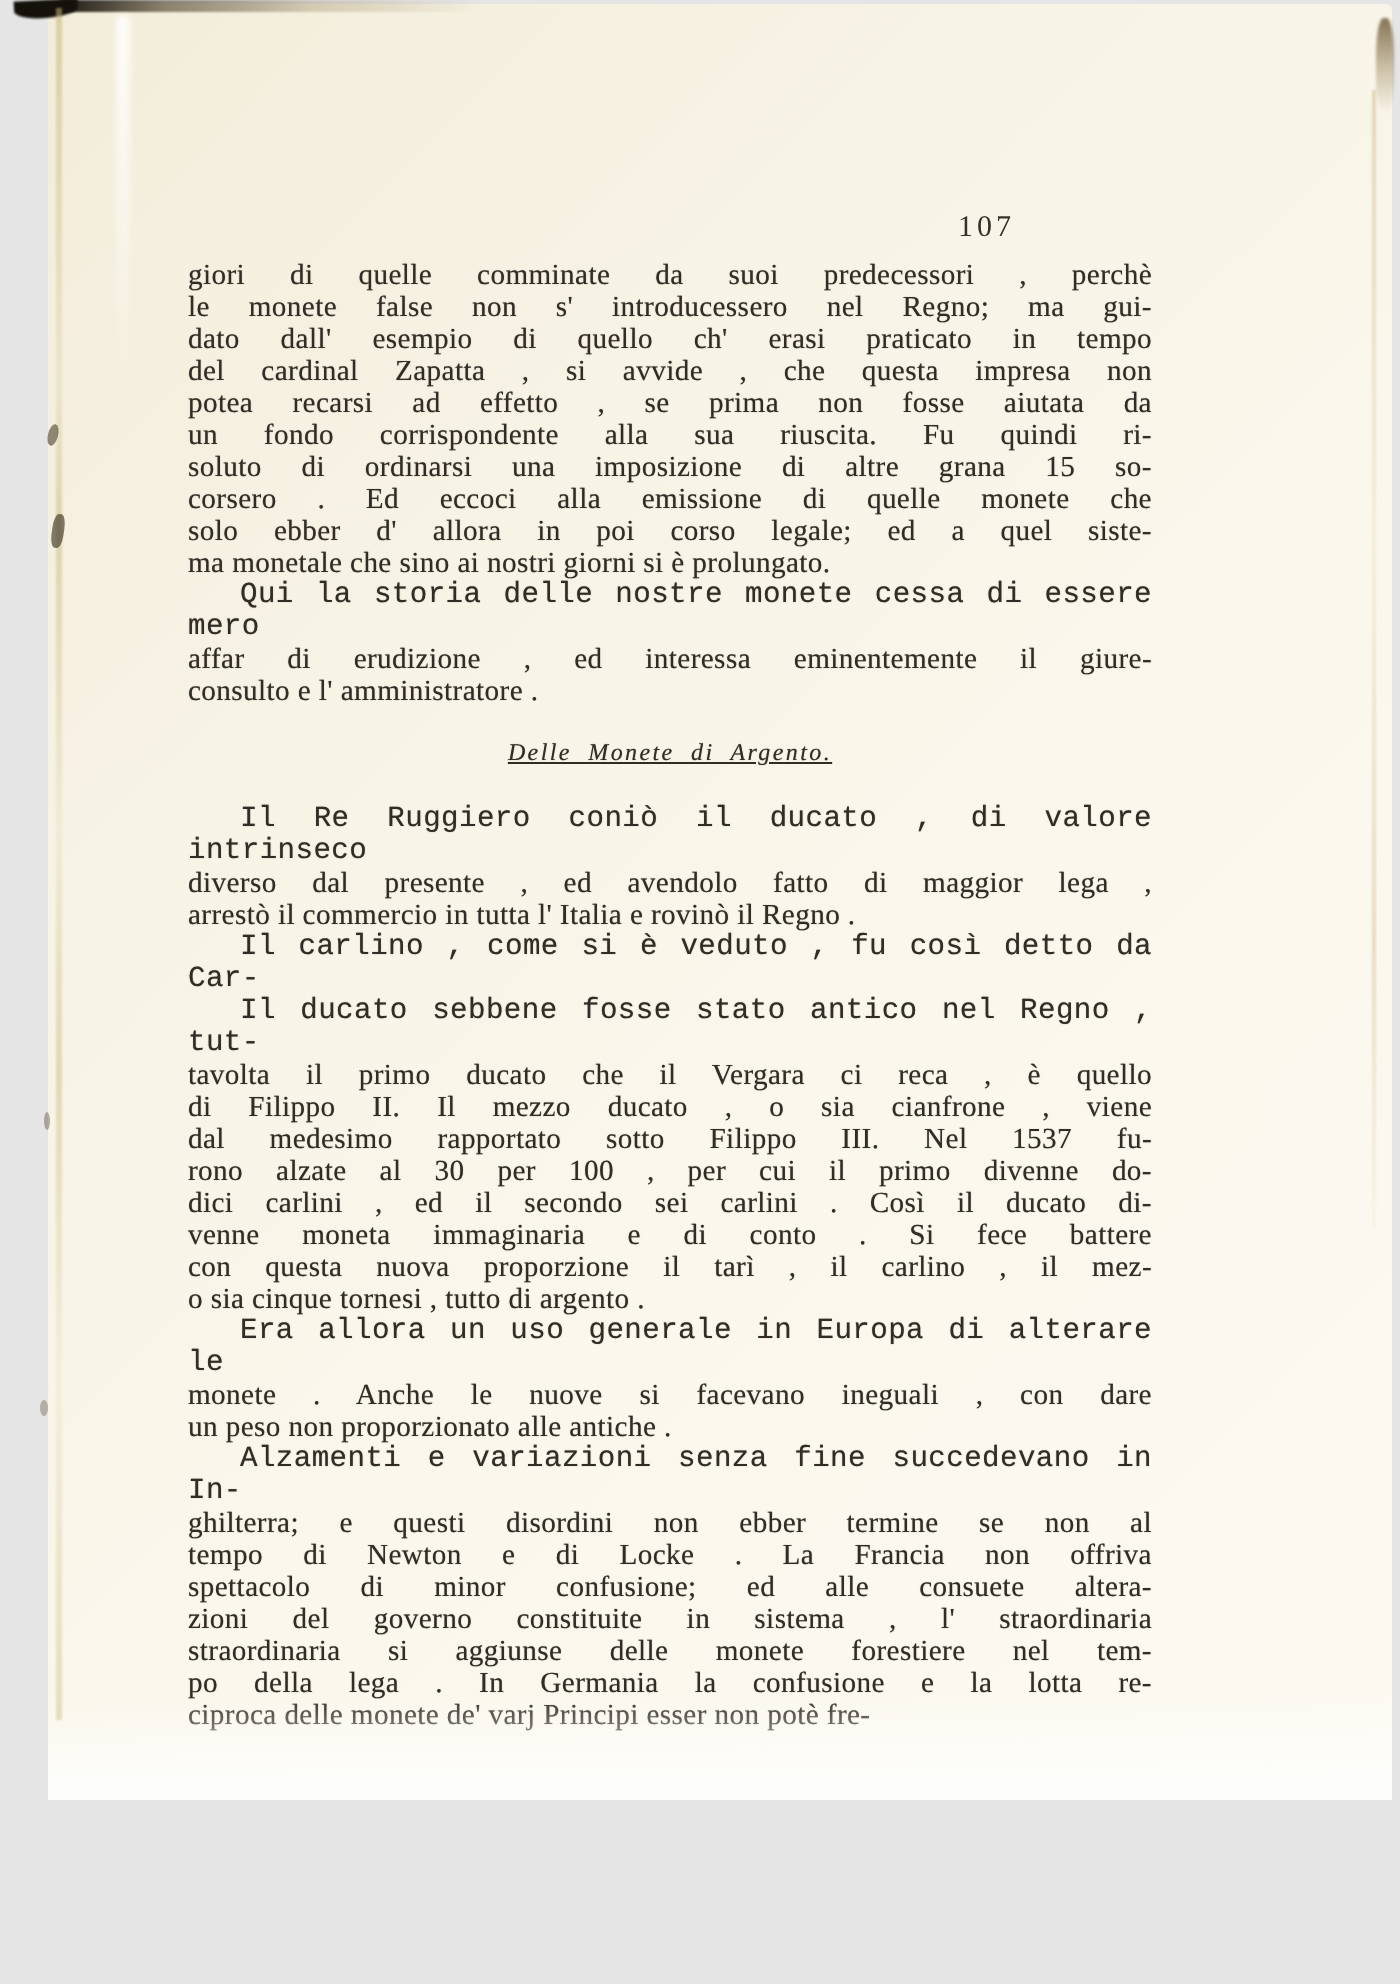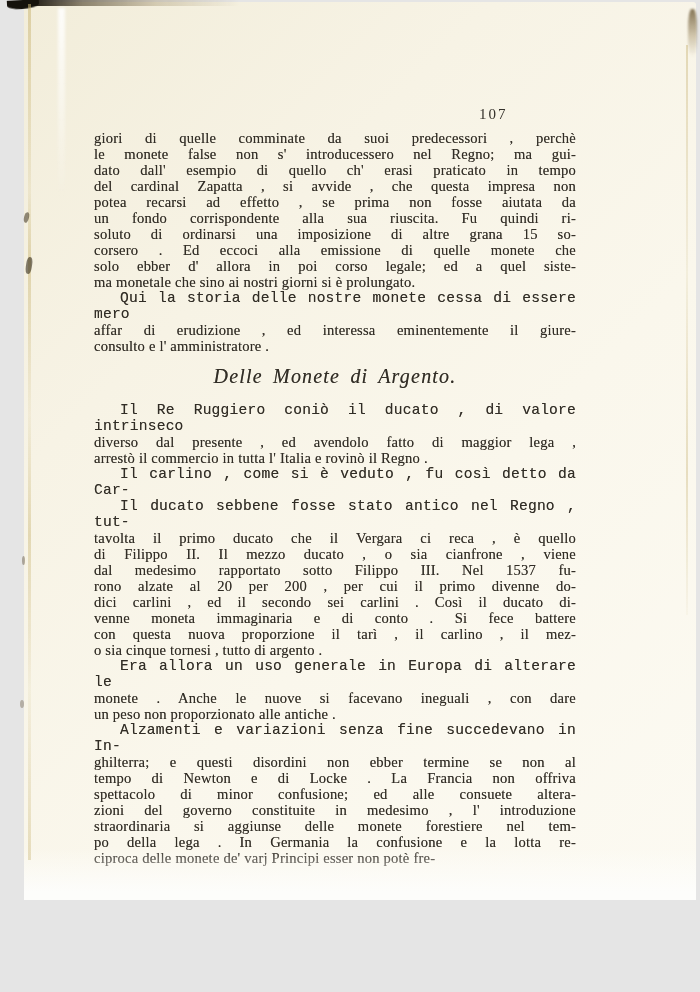--- a/index.html
+++ b/index.html
@@ -113,23 +113,24 @@
     text-align-last: justify;
     white-space: normal;
   }
   .line.last { text-align-last: left; }
   .line.indent { text-indent: 26px; font-family: Liberation Mono, monospace; }
   .heading {
     margin: 14px 0 18px 0;
     text-align: right;
     text-align-last: center;
     font-style: italic;
-    font-size: 20px;
+    font-size: 12px;
     letter-spacing: 1.2px;
     word-spacing: 4px;
+    text-decoration: underline;
   }
 </style>
 </head>
 <body>
 
 <div class="canvas">
   <div class="page">
     <div class="page-number">107</div>
     <div class="text-column">
         <div class="line">giori di quelle comminate da suoi predecessori , perchè</div>
@@ -147,33 +148,33 @@
         <div class="line last">consulto e l' amministratore .</div>
         <div class="heading">Delle Monete di Argento.</div>
         <div class="line indent">Il Re Ruggiero coniò il ducato , di valore intrinseco</div>
         <div class="line">diverso dal presente , ed avendolo fatto di maggior lega ,</div>
         <div class="line last">arrestò il commercio in tutta l' Italia e rovinò il Regno .</div>
         <div class="line indent">Il carlino , come si è veduto , fu così detto da Car-</div>
         <div class="line indent">Il ducato sebbene fosse stato antico nel Regno , tut-</div>
         <div class="line">tavolta il primo ducato che il Vergara ci reca , è quello</div>
         <div class="line">di Filippo II. Il mezzo ducato , o sia cianfrone , viene</div>
         <div class="line">dal medesimo rapportato sotto Filippo III. Nel 1537 fu-</div>
-        <div class="line">rono alzate al 20 per 200 , per cui il primo divenne do-</div>
+        <div class="line">rono alzate al 30 per 100 , per cui il primo divenne do-</div>
         <div class="line">dici carlini , ed il secondo sei carlini . Così il ducato di-</div>
         <div class="line">venne moneta immaginaria e di conto . Si fece battere</div>
         <div class="line">con questa nuova proporzione il tarì , il carlino , il mez-</div>
         <div class="line last">o sia cinque tornesi , tutto di argento .</div>
         <div class="line indent">Era allora un uso generale in Europa di alterare le</div>
         <div class="line">monete . Anche le nuove si facevano ineguali , con dare</div>
         <div class="line last">un peso non proporzionato alle antiche .</div>
         <div class="line indent">Alzamenti e variazioni senza fine succedevano in In-</div>
         <div class="line">ghilterra; e questi disordini non ebber termine se non al</div>
         <div class="line">tempo di Newton e di Locke . La Francia non offriva</div>
         <div class="line">spettacolo di minor confusione; ed alle consuete altera-</div>
-        <div class="line">zioni del governo constituite in medesimo , l' introduzione</div>
+        <div class="line">zioni del governo constituite in sistema , l' straordinaria</div>
         <div class="line">straordinaria si aggiunse delle monete forestiere nel tem-</div>
         <div class="line">po della lega . In Germania la confusione e la lotta re-</div>
         <div class="line last">ciproca delle monete de' varj Principi esser non potè fre-</div>
       </div>
     <div class="bottom-fade"></div>
   </div>
   <div class="top-edge-line"></div>
   <div class="corner-blob"></div>
   <div class="right-curl"></div>
   <div class="right-edge-line"></div>

